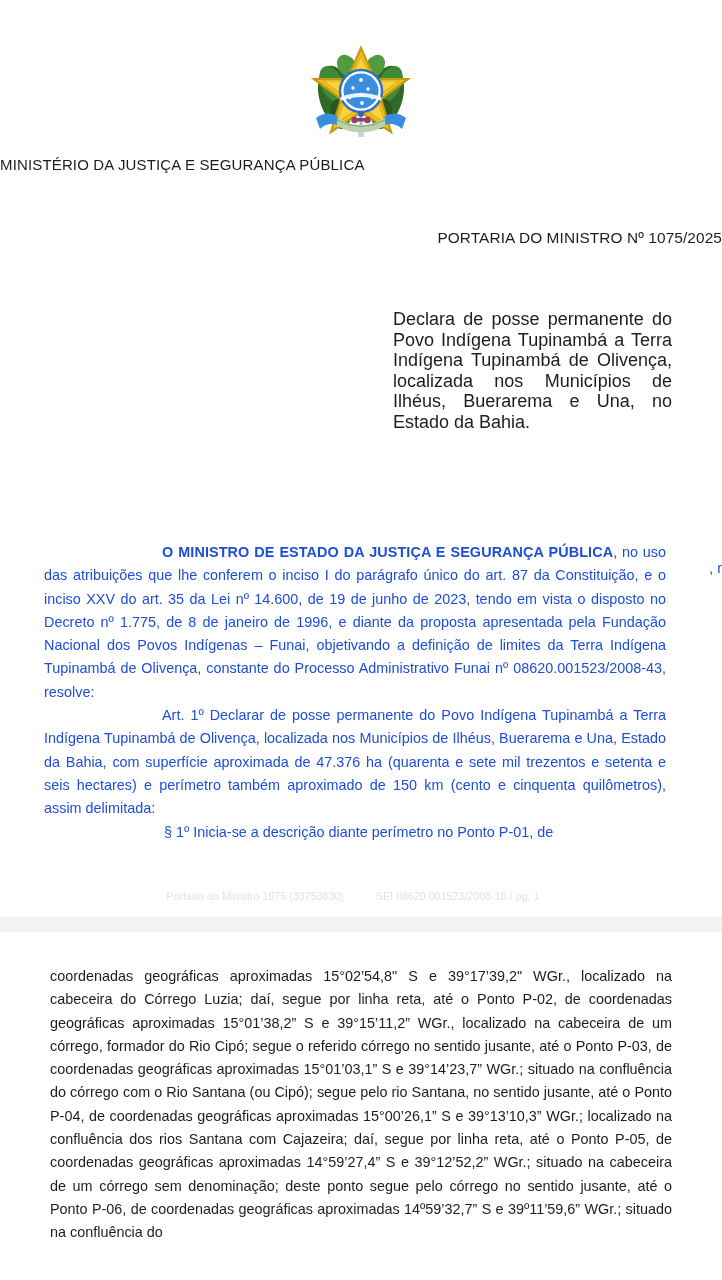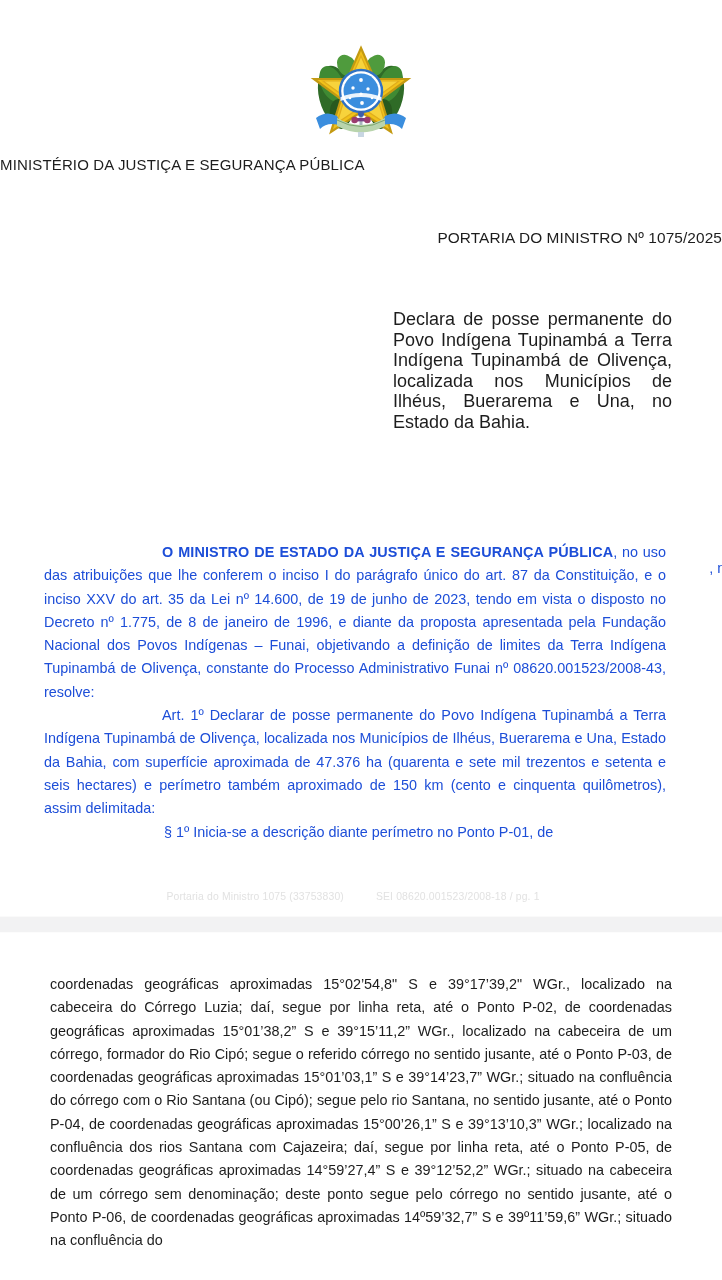--- a/index.html
+++ b/index.html
@@ -142,21 +142,21 @@
     font-size: 10.4px;
     color: #e2e2e2;
     letter-spacing: 0.15px;
     white-space: nowrap;
   }
 
   
   .body-block-2 {
     position: absolute;
     left: 50px;
-    top: 40px;
+    top: 32px;
     width: 622px;
     font-size: 14.4px;
     line-height: 23.3px;
     text-align: justify;
     color: #1d1d1d;
   }
   .body-block-2 p { margin: 0; }
 </style>
 </head>
 <body>

